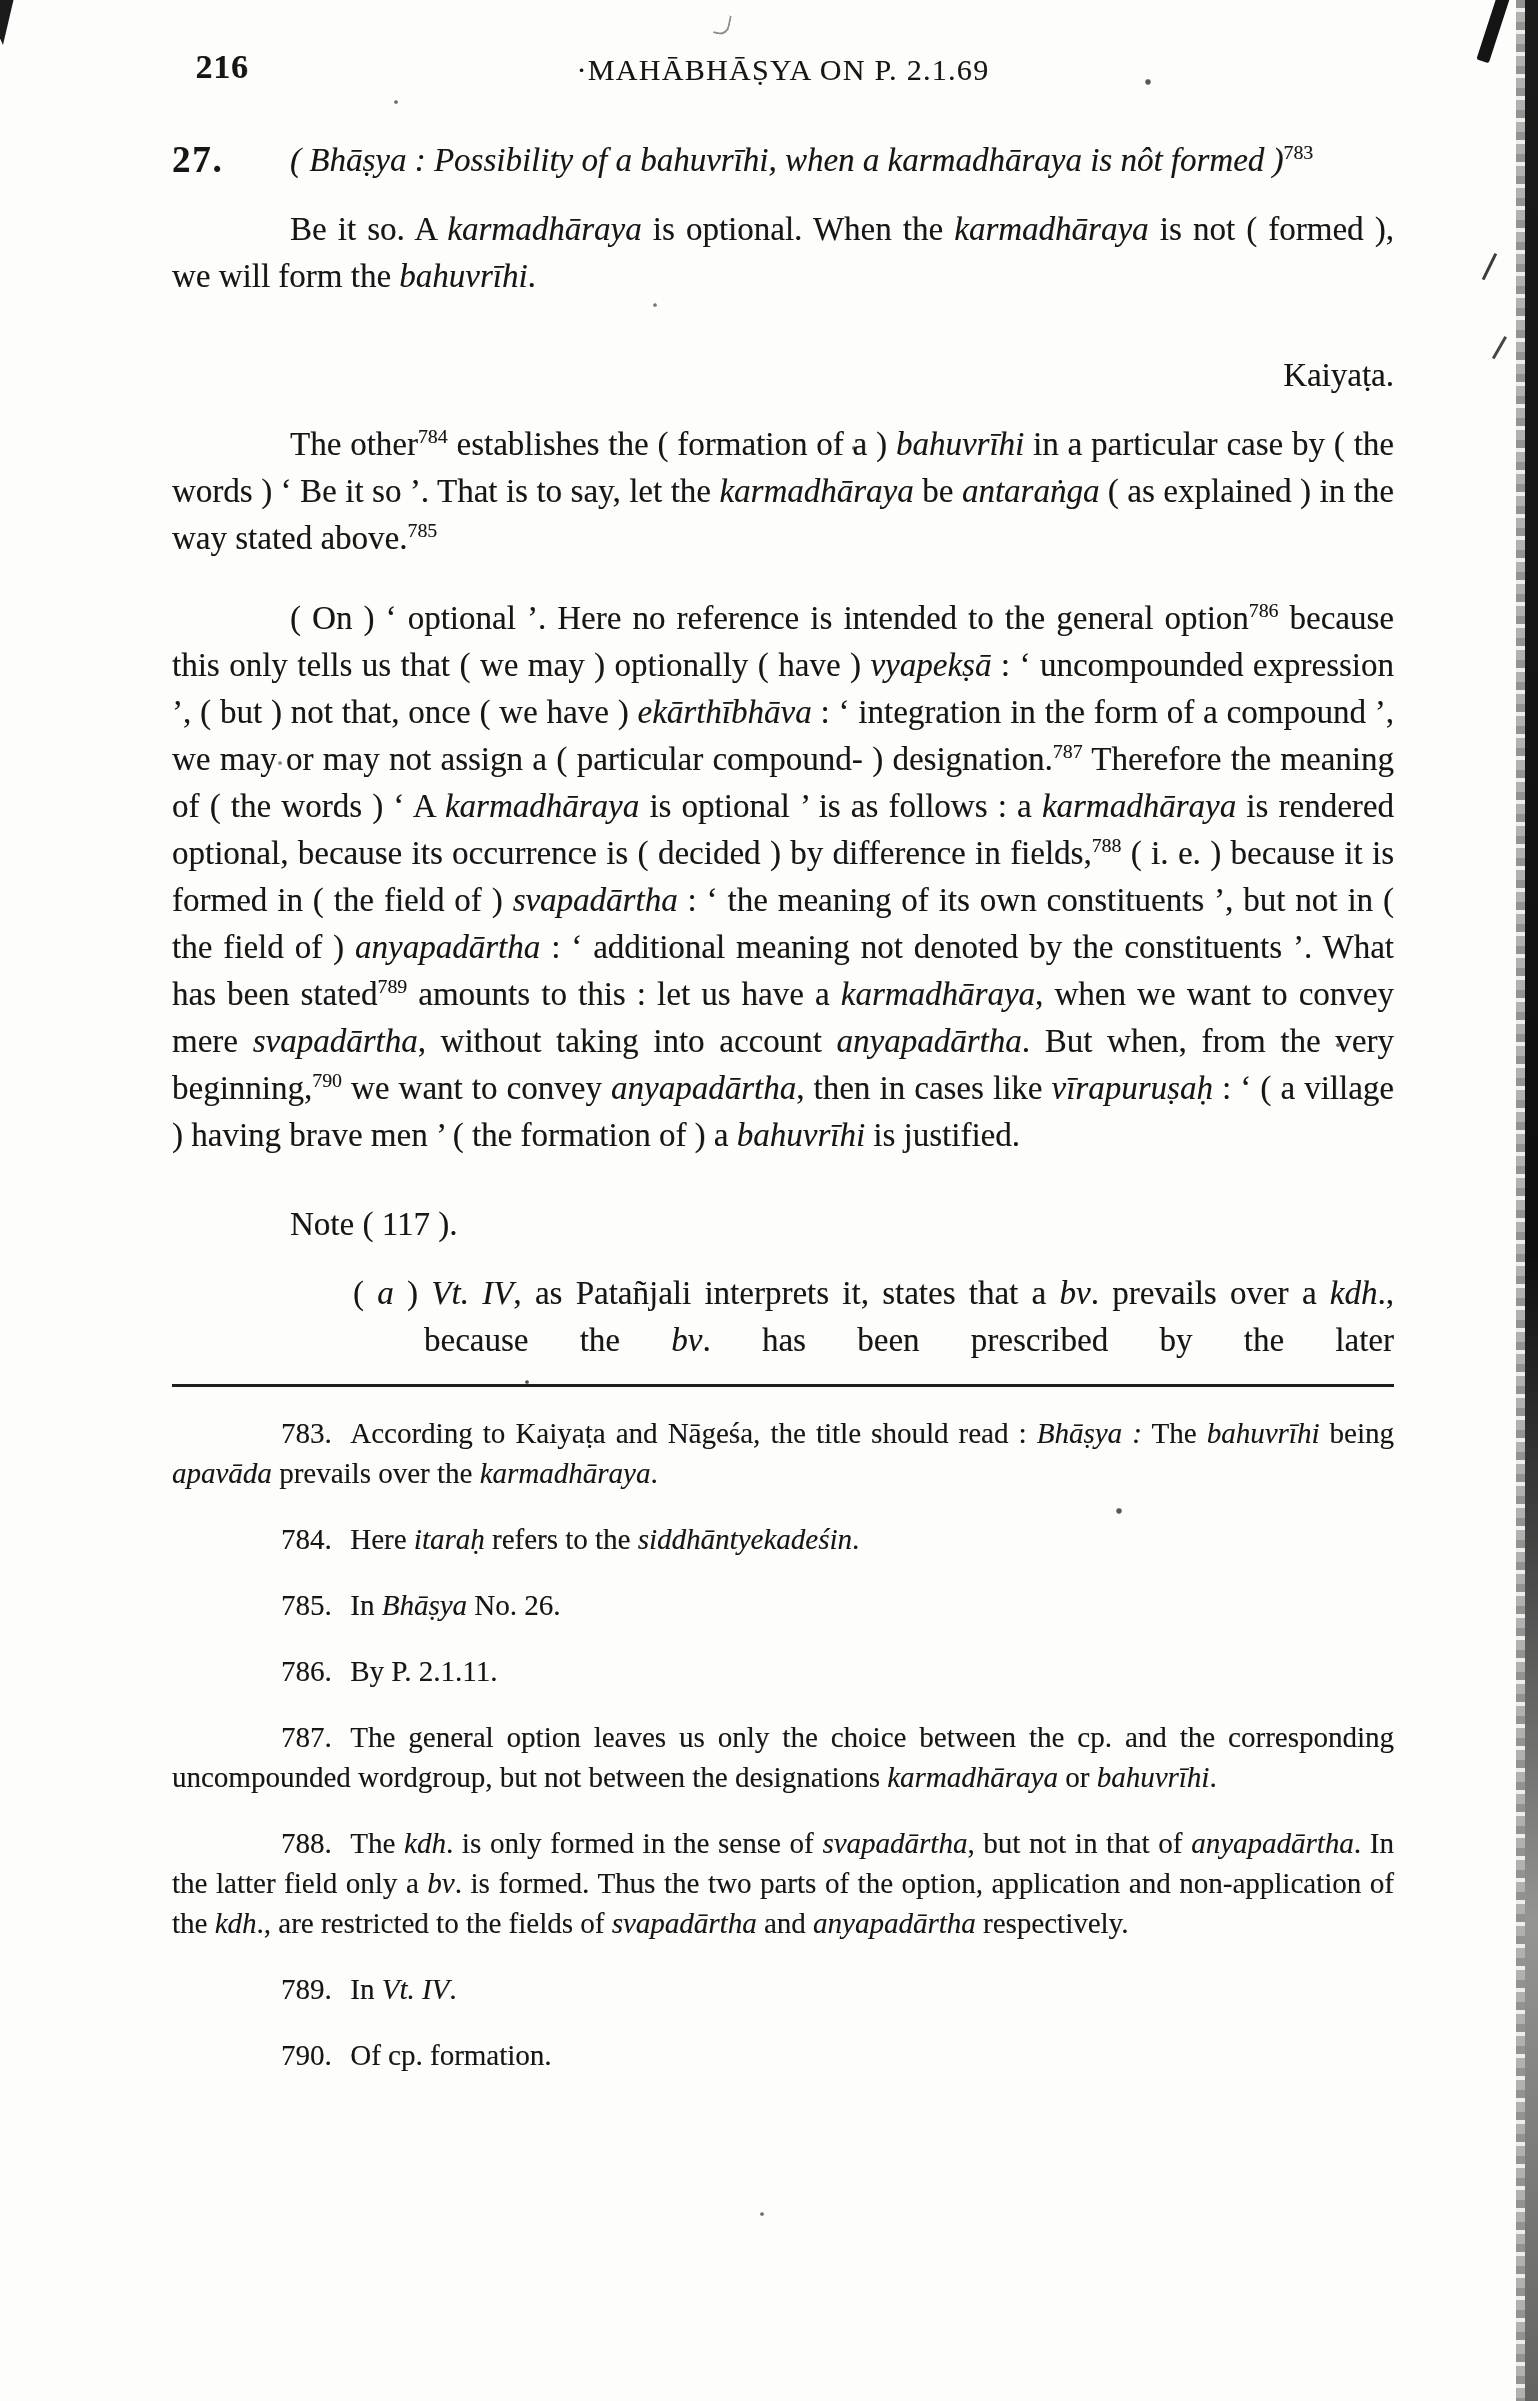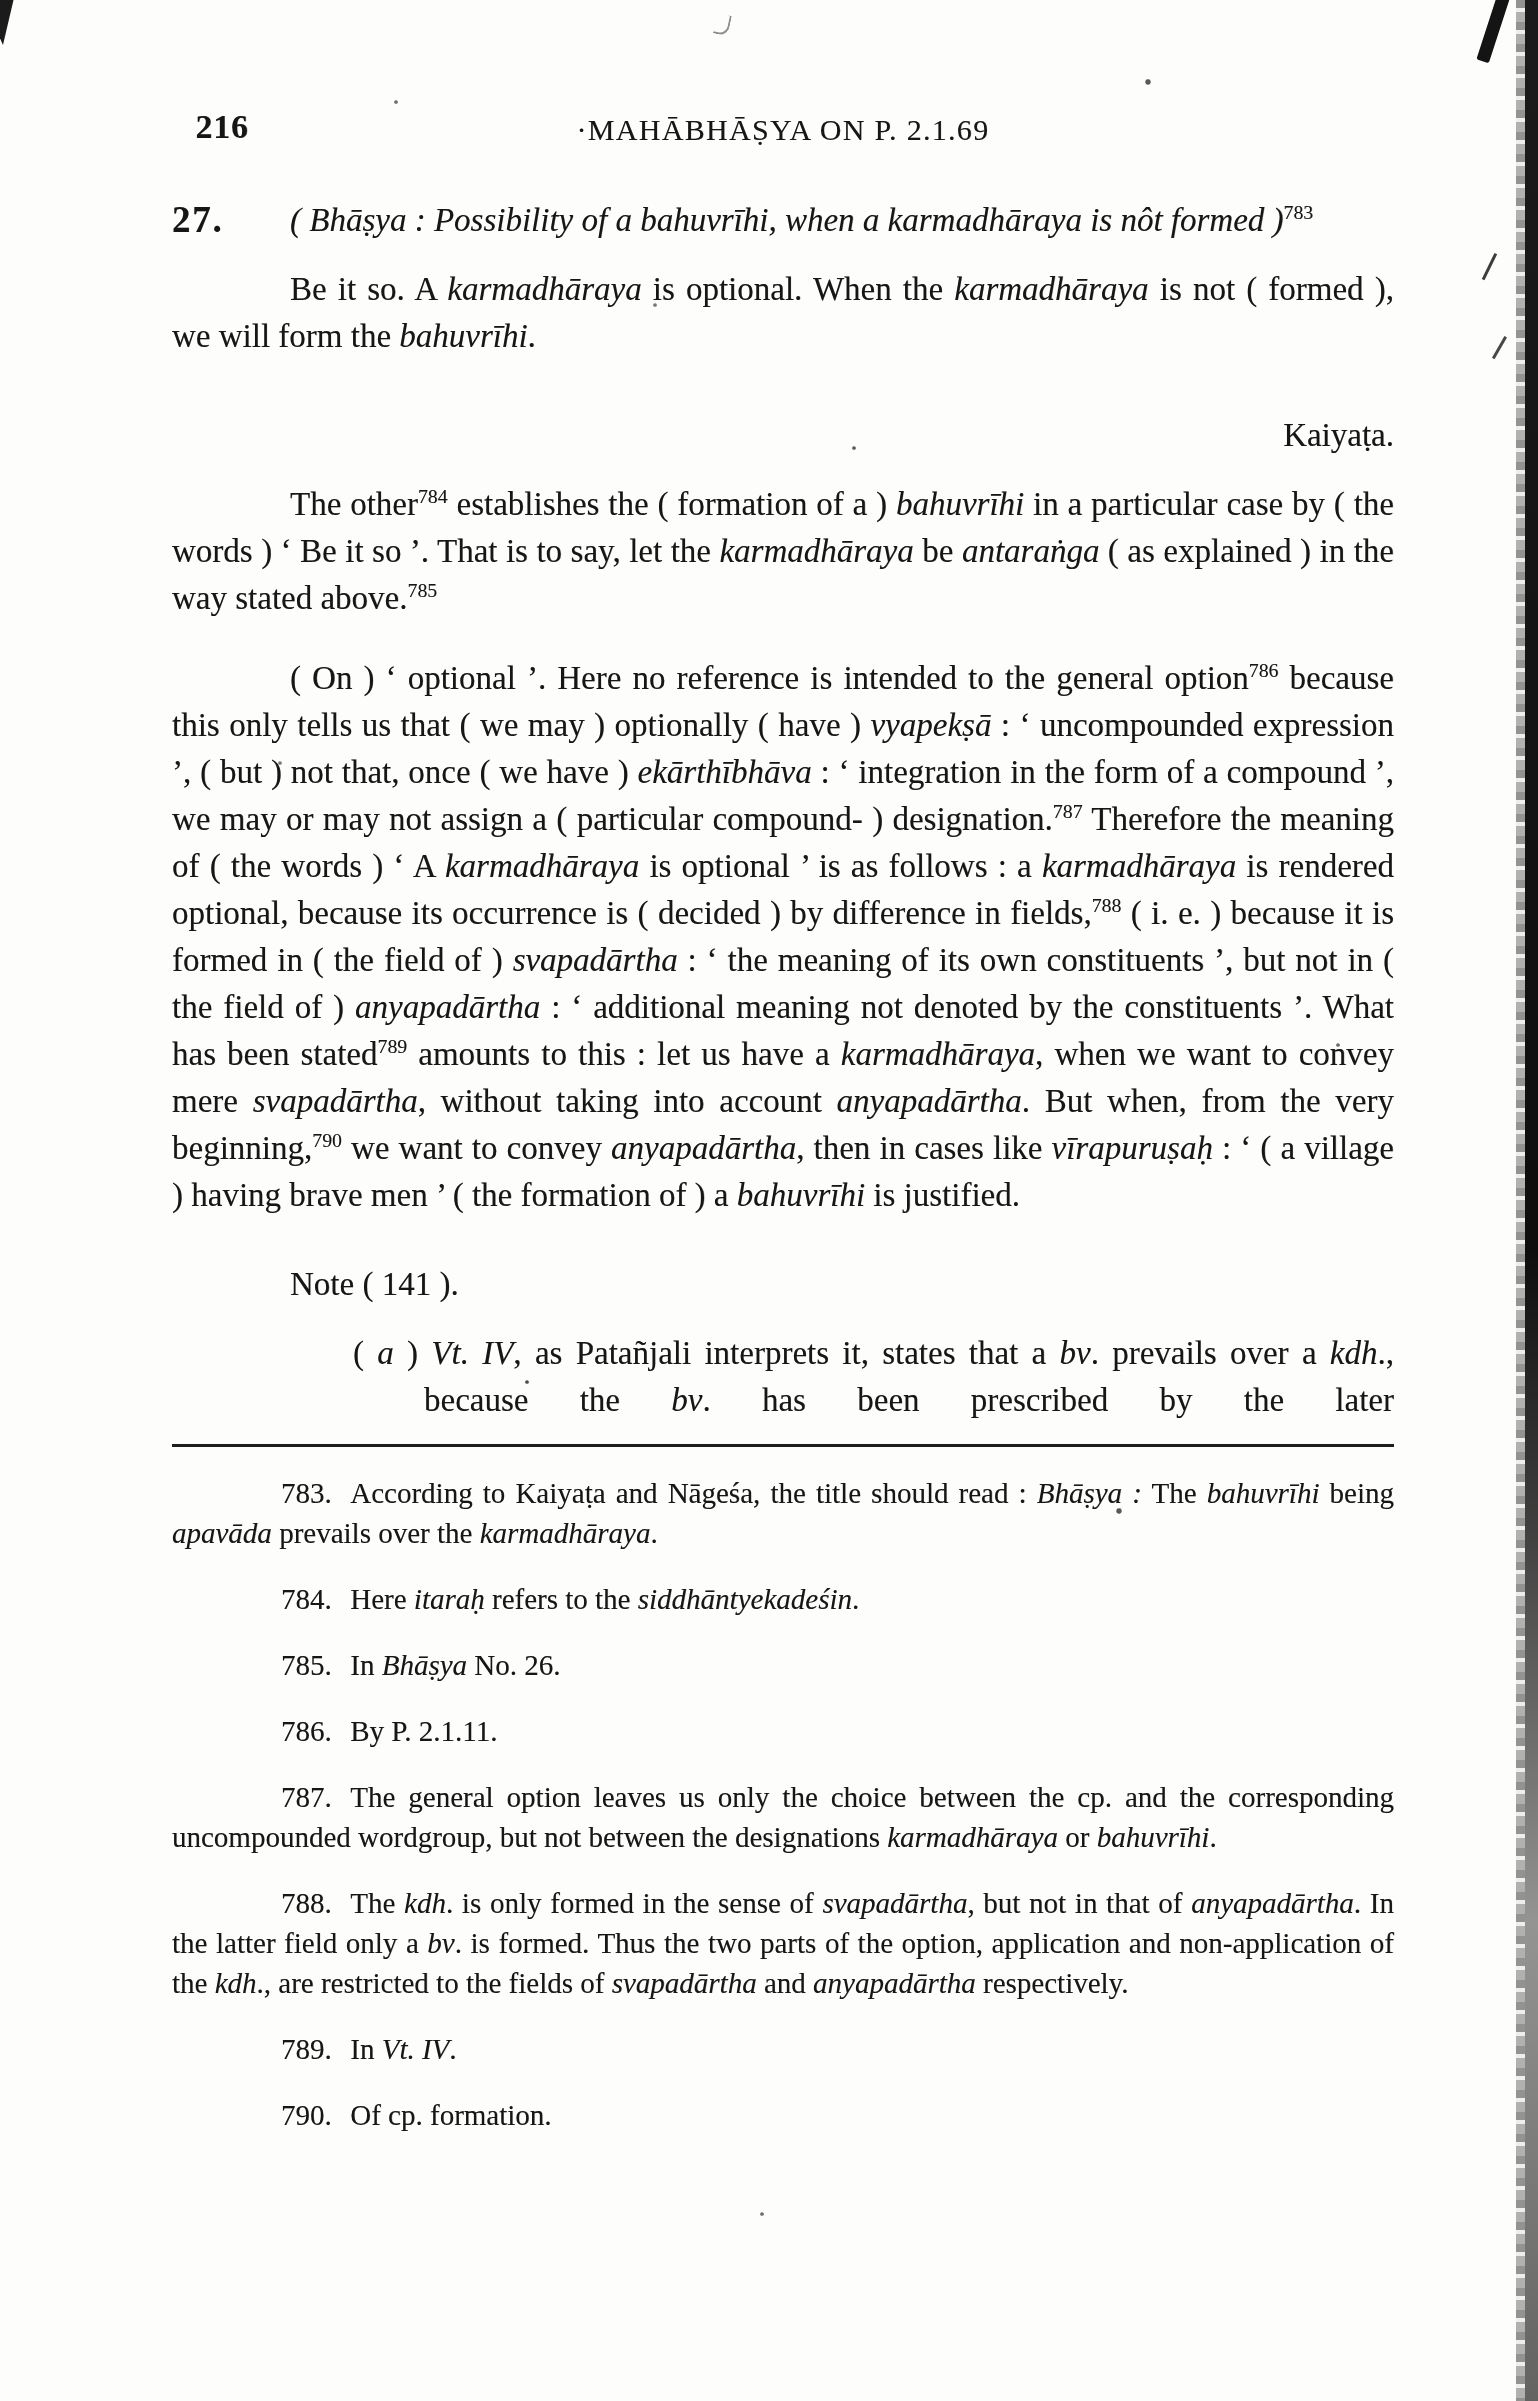--- a/index.html
+++ b/index.html
@@ -3,21 +3,21 @@
 <meta charset="utf-8">
 <style>
   html,body { margin:0; padding:0; background:#e8e8e4; }
   .page {
     position:relative; width:1539px; height:2401px; margin:0 auto;
     background:#fdfdfb; overflow:hidden;
     font-family:"Liberation Serif","DejaVu Serif",serif;
     color:#161616;
   }
   .content {
-    position:relative; padding:108px 145px 0 172px;
+    position:relative; padding:48px 145px 0 172px;
     text-shadow:0.3px 0.3px 0.3px rgba(20,20,20,.38);
   }
   
   .page-header { position:relative; height:49px; }
   .page-number { font-weight:bold; font-size:34px; margin-left:23.5px; letter-spacing:0.8px; }
   .running-title {
     position:absolute; left:50%; top:5px; transform:translateX(-50%);
     font-size:30px; letter-spacing:1.3px; white-space:nowrap;
   }
   
@@ -102,21 +102,21 @@
     </div>
 
     <p class="p-indent beitso-para">Be it so.  A <i>karmadhāraya</i> is optional.  When the <i>karmadhāraya</i> is not ( formed ), we will form the <i>bahuvrīhi</i>.</p>
 
     <p class="subhead">Kaiyaṭa.</p>
 
     <p class="p-indent kaiyata-para">The other<sup>784</sup> establishes the ( formation of a ) <i>bahuvrīhi</i> in a particular case by ( the words ) ‘ Be it so ’.  That is to say, let the <i>karmadhāraya</i> be <i>antaraṅga</i> ( as explained ) in the way stated above.<sup>785</sup></p>
 
     <p class="p-indent optional-para">( On ) ‘ optional ’.  Here no reference is intended to the general option<sup>786</sup> because this only tells us that ( we may ) optionally ( have ) <i>vyapekṣā</i> : ‘ uncompounded expression ’, ( but ) not that, once ( we have ) <i>ekārthībhāva</i> : ‘ integration in the form of a compound ’, we may or may not assign a ( particular compound- ) designation.<sup>787</sup>  Therefore the meaning of ( the words ) ‘ A <i>karmadhāraya</i> is optional ’ is as follows : a <i>karmadhāraya</i> is rendered optional, because its occurrence is ( decided ) by difference in fields,<sup>788</sup> ( i. e. ) because it is formed in ( the field of ) <i>svapadārtha</i> : ‘ the meaning of its own constituents ’, but not in ( the field  of ) <i>anyapadārtha</i> : ‘ additional meaning not denoted by the constituents ’.  What has been stated<sup>789</sup> amounts to this : let us have a <i>karmadhāraya</i>, when we want to convey mere <i>svapadārtha</i>, without taking into account <i>anyapadārtha</i>.  But when, from the very beginning,<sup>790</sup> we want to convey <i>anyapadārtha</i>, then in cases like <i>vīrapuruṣaḥ</i> : ‘ ( a village ) having brave men ’ ( the formation of ) a <i>bahuvrīhi</i> is justified.</p>
 
-    <p class="note-head">Note ( 141 ).</p>
+    <p class="note-head">Note ( 117 ).</p>
 
     <p class="note-a">( <i>a</i> ) <i>Vt. IV</i>, as Patañjali interprets it, states that a <i>bv</i>. prevails over a <i>kdh</i>., because the <i>bv</i>. has been prescribed by the  later</p>
 
     <hr class="fn-rule">
 
     <div class="footnotes">
       <p class="footnote"><span class="fn-num">783.</span><span>According to Kaiyaṭa and Nāgeśa, the title should read :  <i>Bhāṣya :</i> The <i>bahuvrīhi</i> being <i>apavāda</i> prevails over the <i>karmadhāraya</i>.</span></p>
       <p class="footnote"><span class="fn-num">784.</span><span>Here <i>itaraḥ</i> refers to the  <i>siddhāntyekadeśin</i>.</span></p>
       <p class="footnote"><span class="fn-num">785.</span><span>In <i>Bhāṣya</i> No. 26.</span></p>
       <p class="footnote"><span class="fn-num">786.</span><span>By P. 2.1.11.</span></p>

